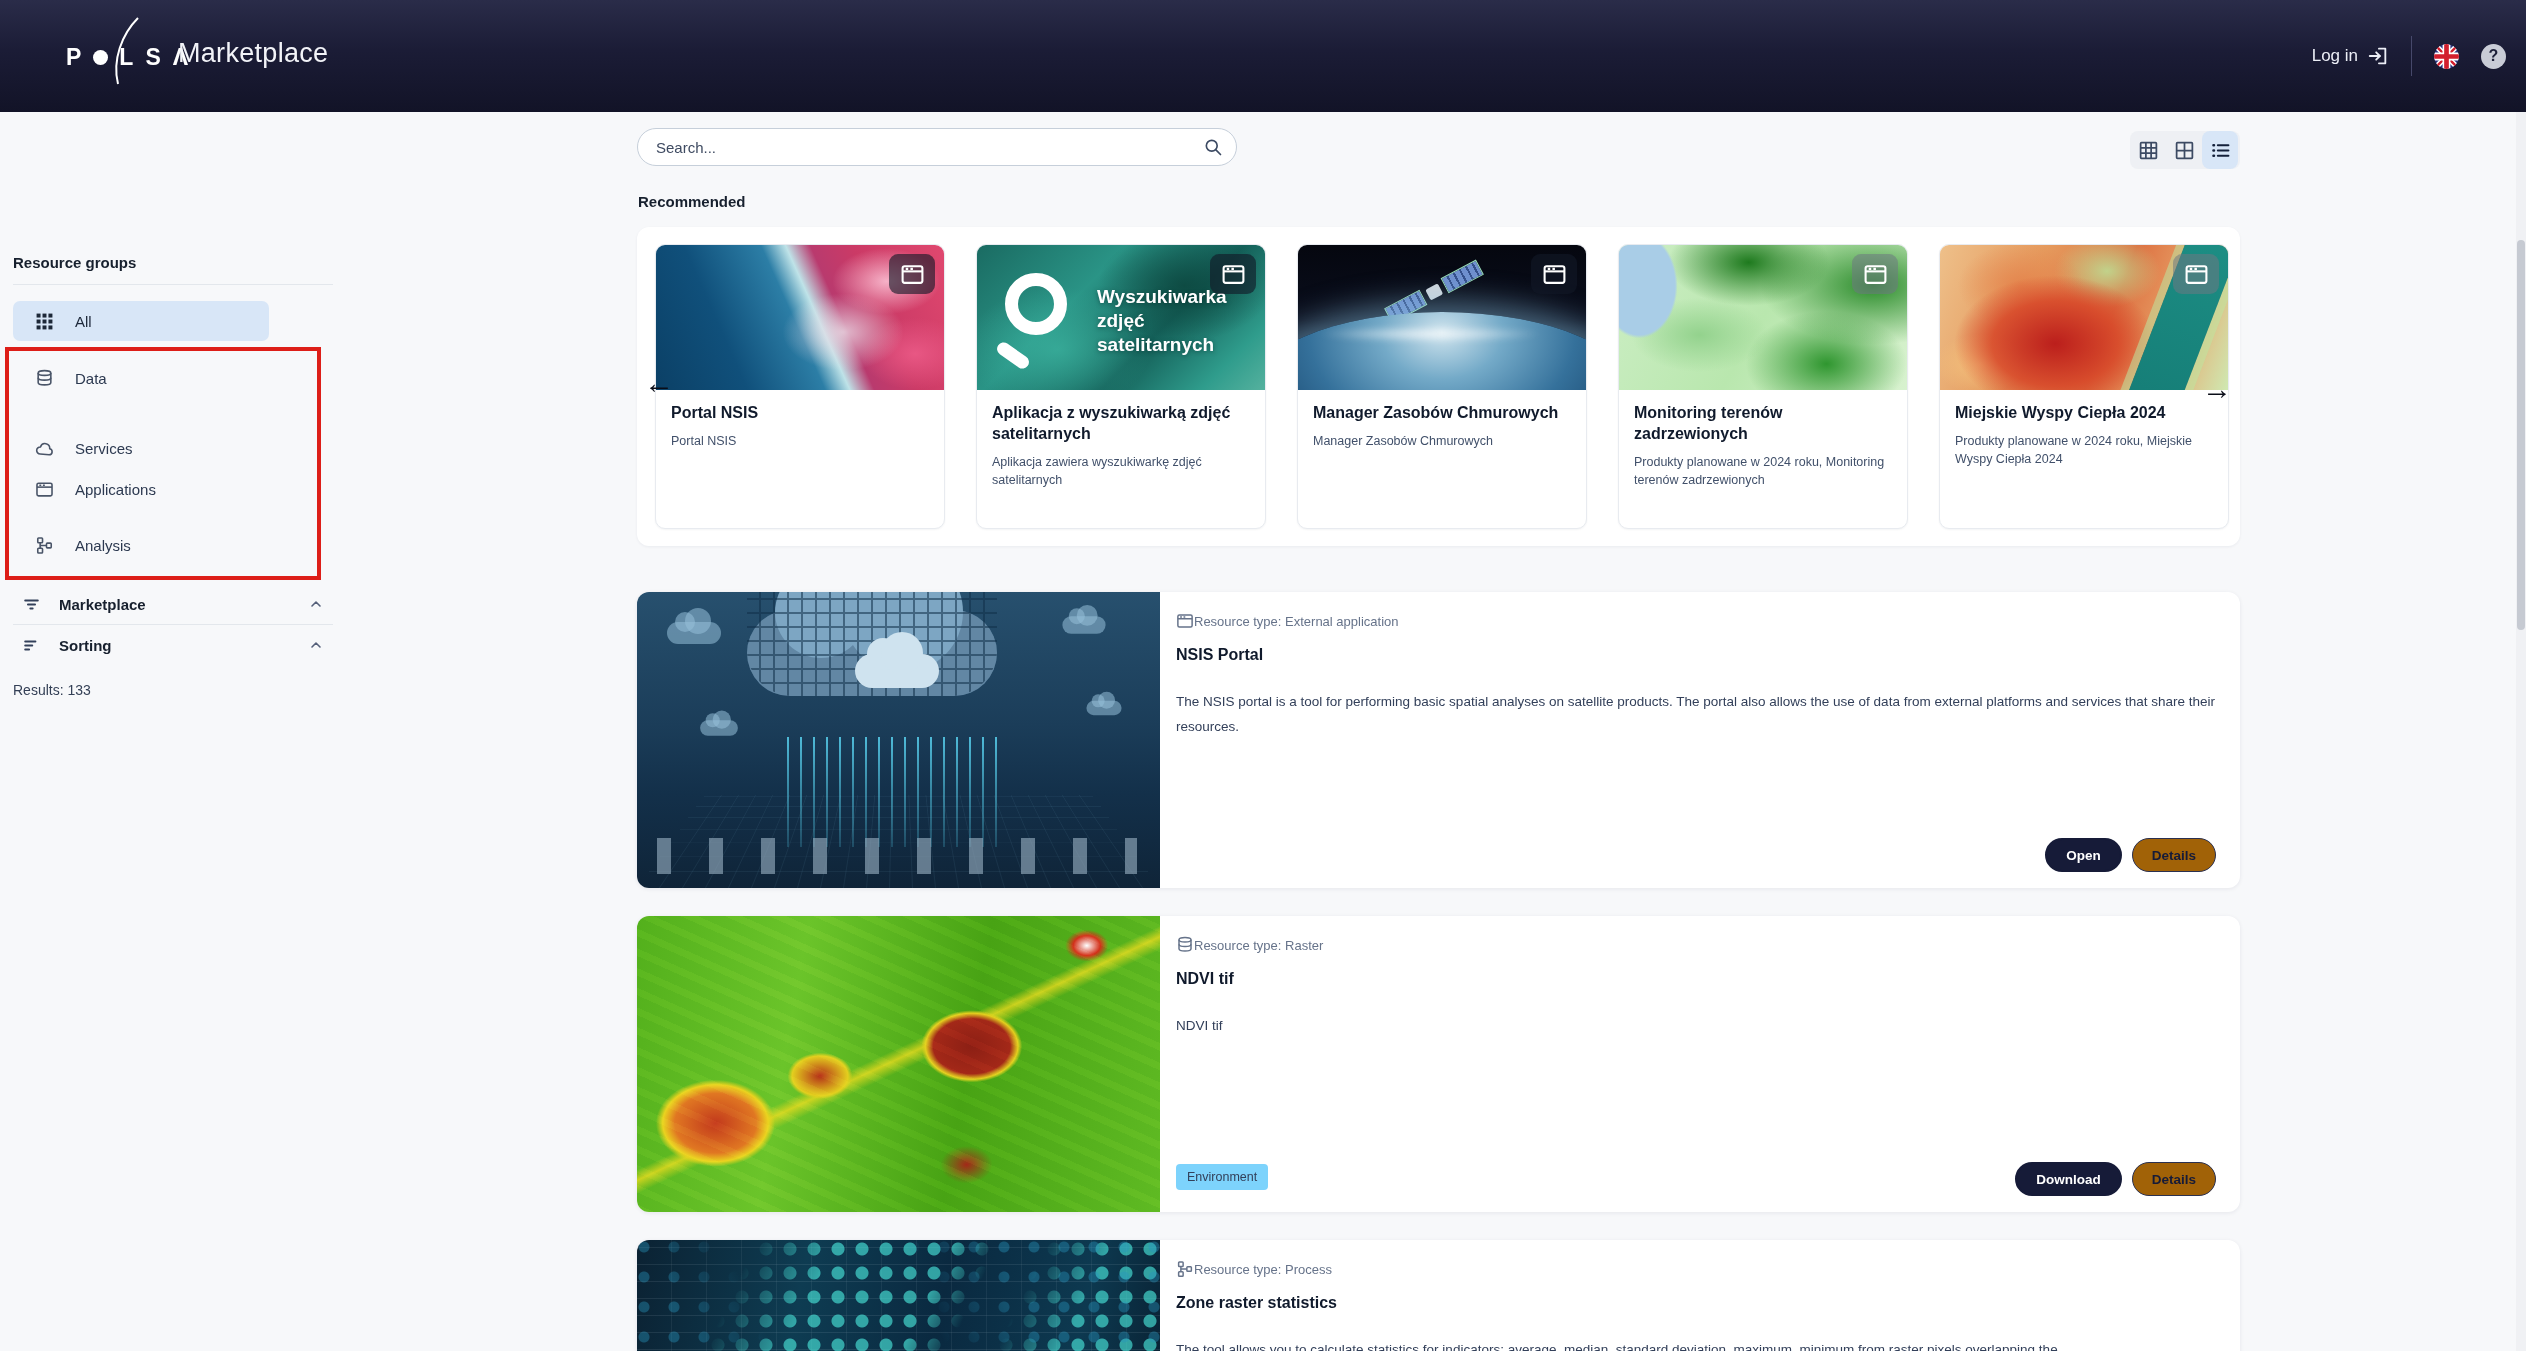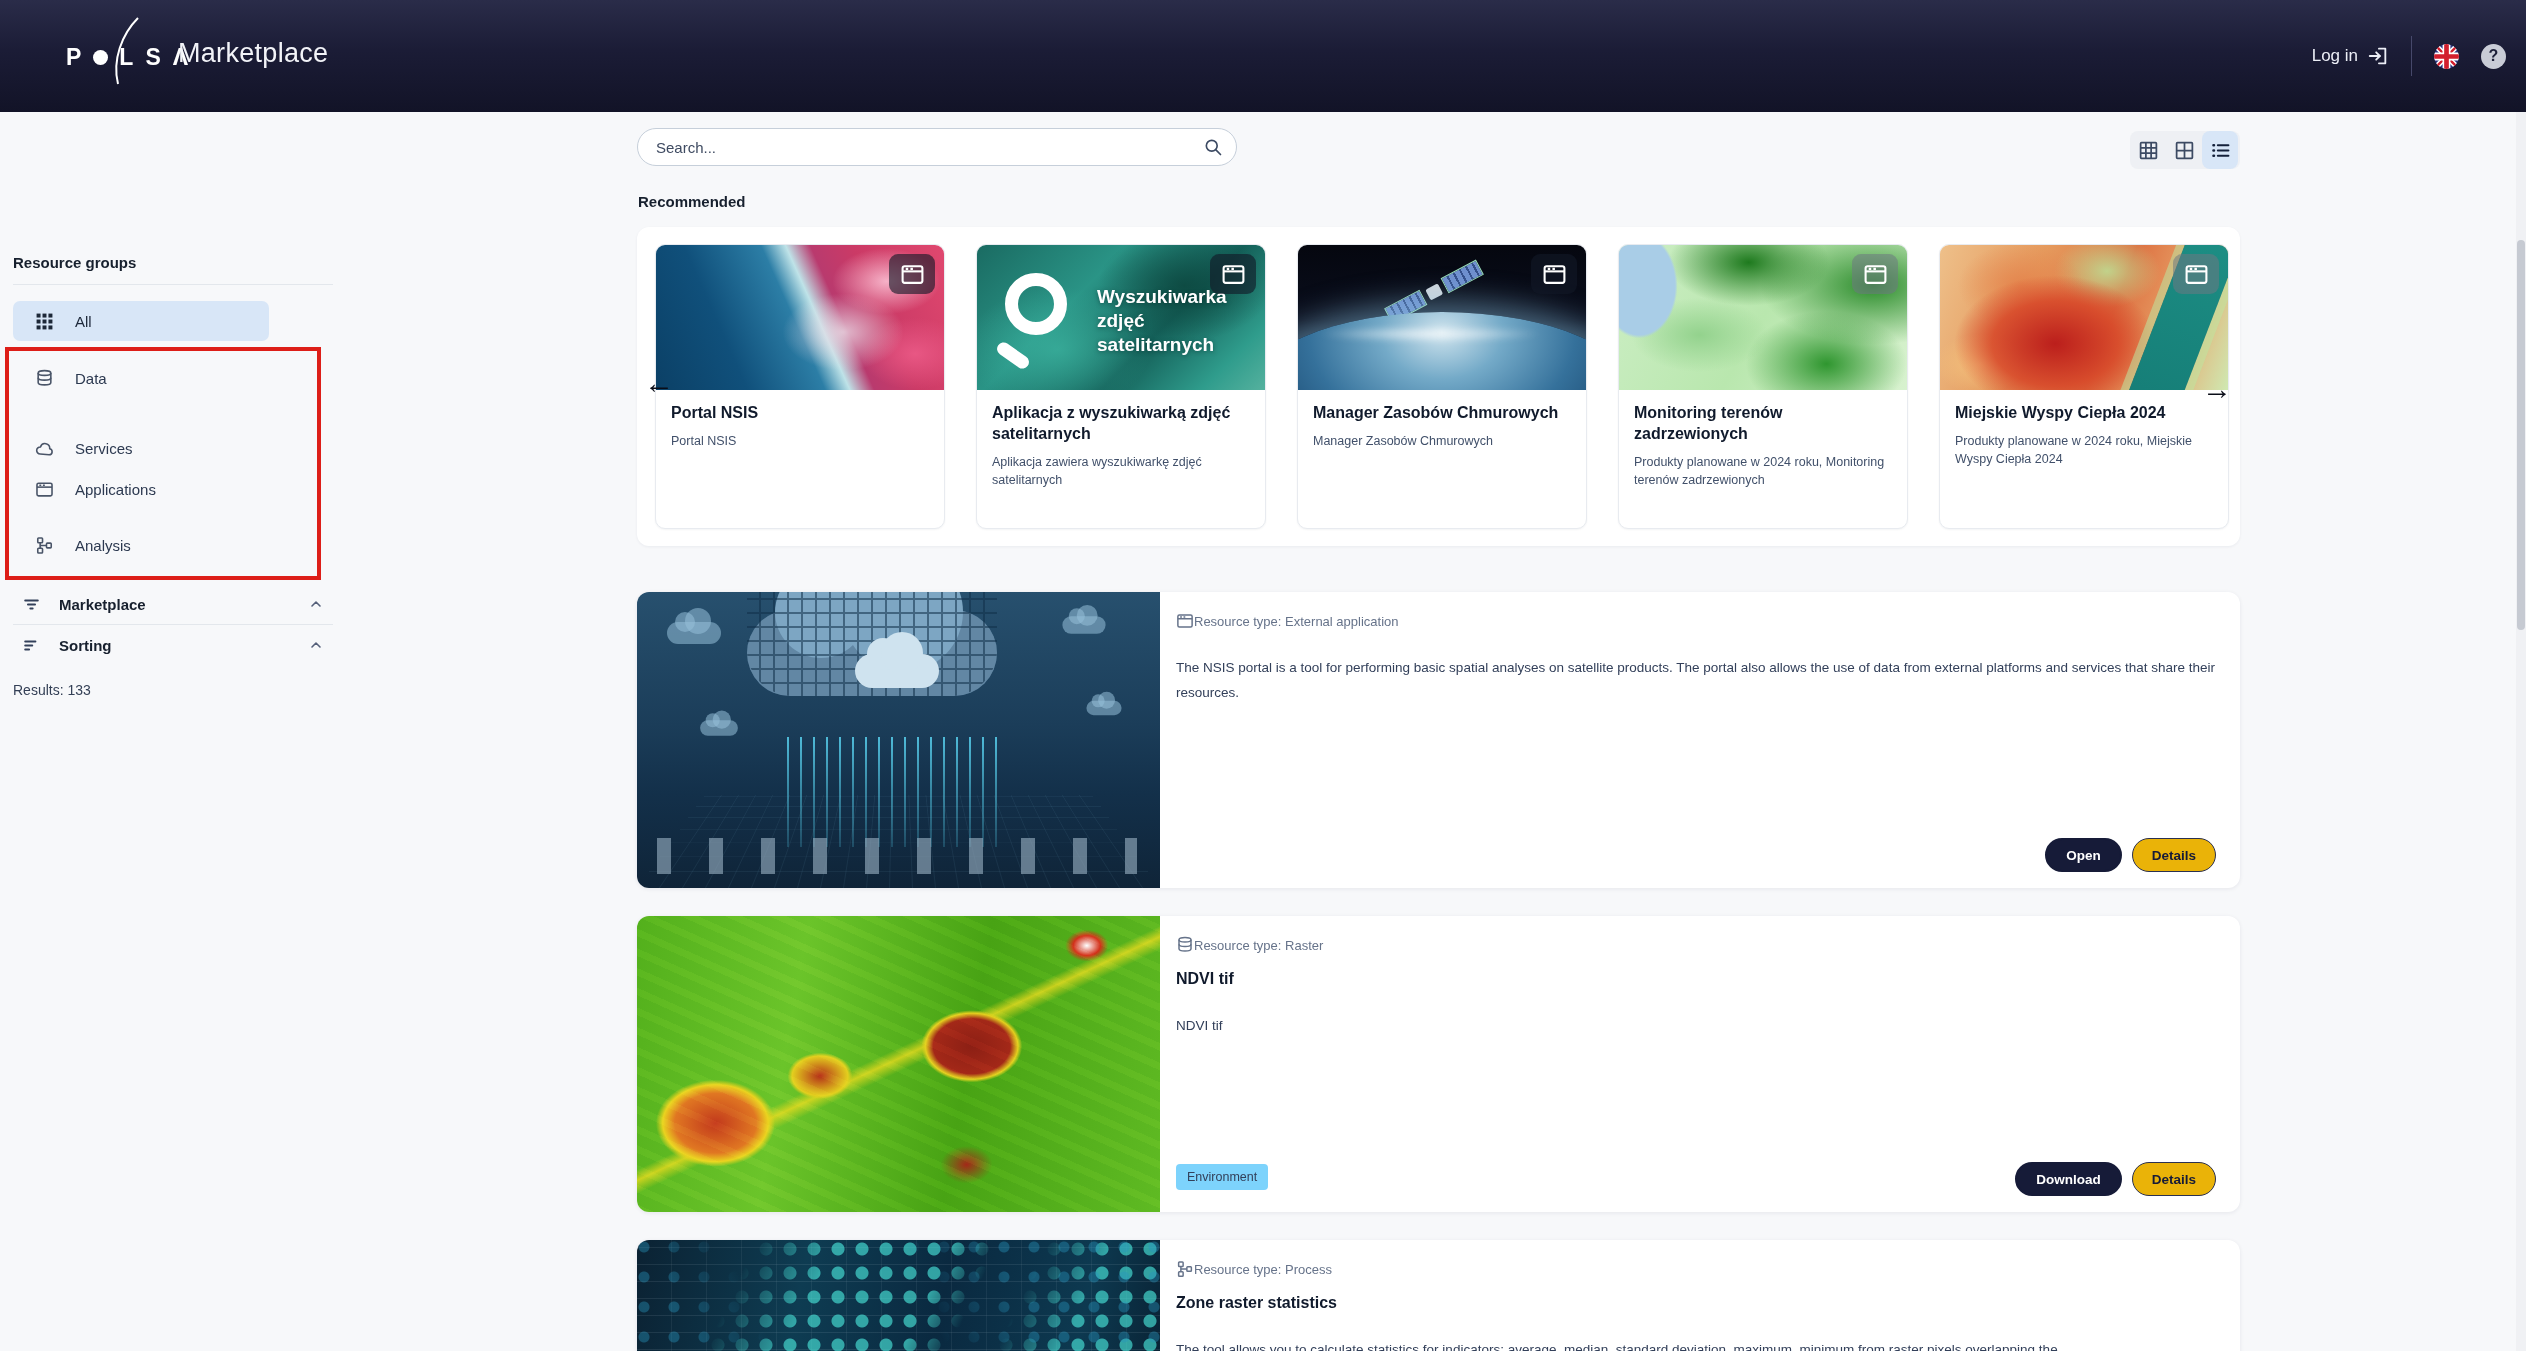--- a/index.html
+++ b/index.html
@@ -114,21 +114,21 @@
     box-shadow:0 1px 4px rgba(20,30,60,.08); display:flex; overflow:hidden; }
   .rrow-img { position:relative; width:523px; height:100%; flex:0 0 auto; overflow:hidden; }
   .rrow-content { position:relative; flex:1; padding:20px 24px 16px 16px; }
   .rtype { display:flex; align-items:center; color:#66738a; font-size:13px; }
   .rtitle { margin-top:16px; font-size:16px; font-weight:700; color:#101a2c; }
   .rdesc { margin-top:26px; font-size:13.5px; color:#33405a; line-height:1.85; max-width:1060px; }
   .rbuttons { position:absolute; right:24px; bottom:16px; display:flex; gap:10px; }
   .btn { height:34px; border-radius:17px; display:flex; align-items:center; justify-content:center;
     font-size:13.5px; font-weight:700; padding:0 19px; cursor:pointer; font-family:"Liberation Sans",sans-serif; }
   .btn-primary { background:#161b38; color:#fff; border:2px solid #161b38; }
-  .btn-outline { background:#eab308; color:#161b38; border:1.5px solid #2a3050; }
+  .btn-outline { background:#a16207; color:#161b38; border:1.5px solid #2a3050; }
   .tag { position:absolute; left:16px; bottom:22px; background:#7dd3fc; color:#33405a; font-size:12.5px;
     padding:6px 11px; border-radius:4px; }
 
   
   .img-cloudtech { background:linear-gradient(180deg,#27506e 0%, #1b3d59 45%, #13304a 68%, #0f2438 100%); }
   .ct-grid { position:absolute; left:0; bottom:0; width:100%; height:55%; opacity:.5;
     background:repeating-linear-gradient(0deg, transparent 0 22px, rgba(120,185,215,.16) 22px 23px),
                repeating-linear-gradient(90deg, transparent 0 22px, rgba(120,185,215,.16) 22px 23px);
     transform:perspective(300px) rotateX(40deg); transform-origin:bottom; }
   .bigcloud { position:absolute; left:110px; top:18px; width:250px; height:86px; border-radius:46px;
@@ -446,20 +446,21 @@
     </div>
     <div class="rrow-content">
       <div class="rtype">
         <svg width="18" height="18" viewBox="0 0 24 24" fill="none" stroke="#66738a" stroke-width="2">
           <rect x="2.5" y="4" width="19" height="16" rx="2"></rect>
             <path d="M2.5 9h19"></path>
             <path d="M5.5 6.6h2.4M10 6.6h2.4"></path>
         </svg>
         <span>Resource type: External application</span>
       </div>
+      <div class="rtitle">NSIS Portal</div>
       <div class="rdesc">The NSIS portal is a tool for performing basic spatial analyses on satellite products. The portal also allows the use of data from external platforms and services that share their resources.</div>
       <div class="rbuttons">
         <div class="btn btn-primary">Open</div>
         <div class="btn btn-outline">Details</div>
       </div>
     </div>
   </div>
 
   <div class="rrow" style="top:916px;">
     <div class="rrow-img img-ndvi">

